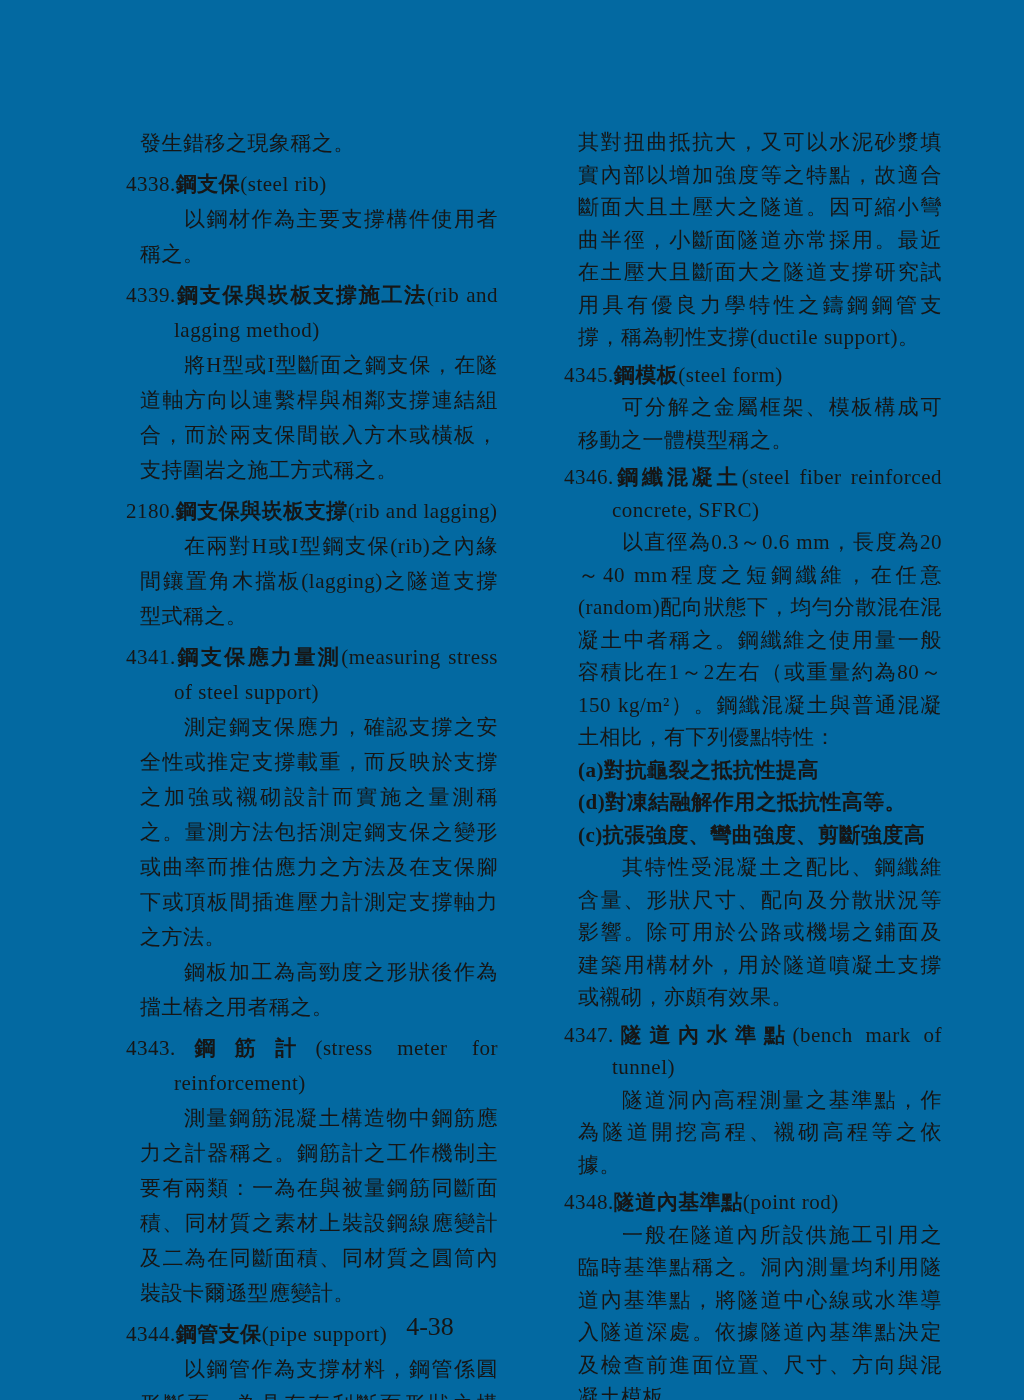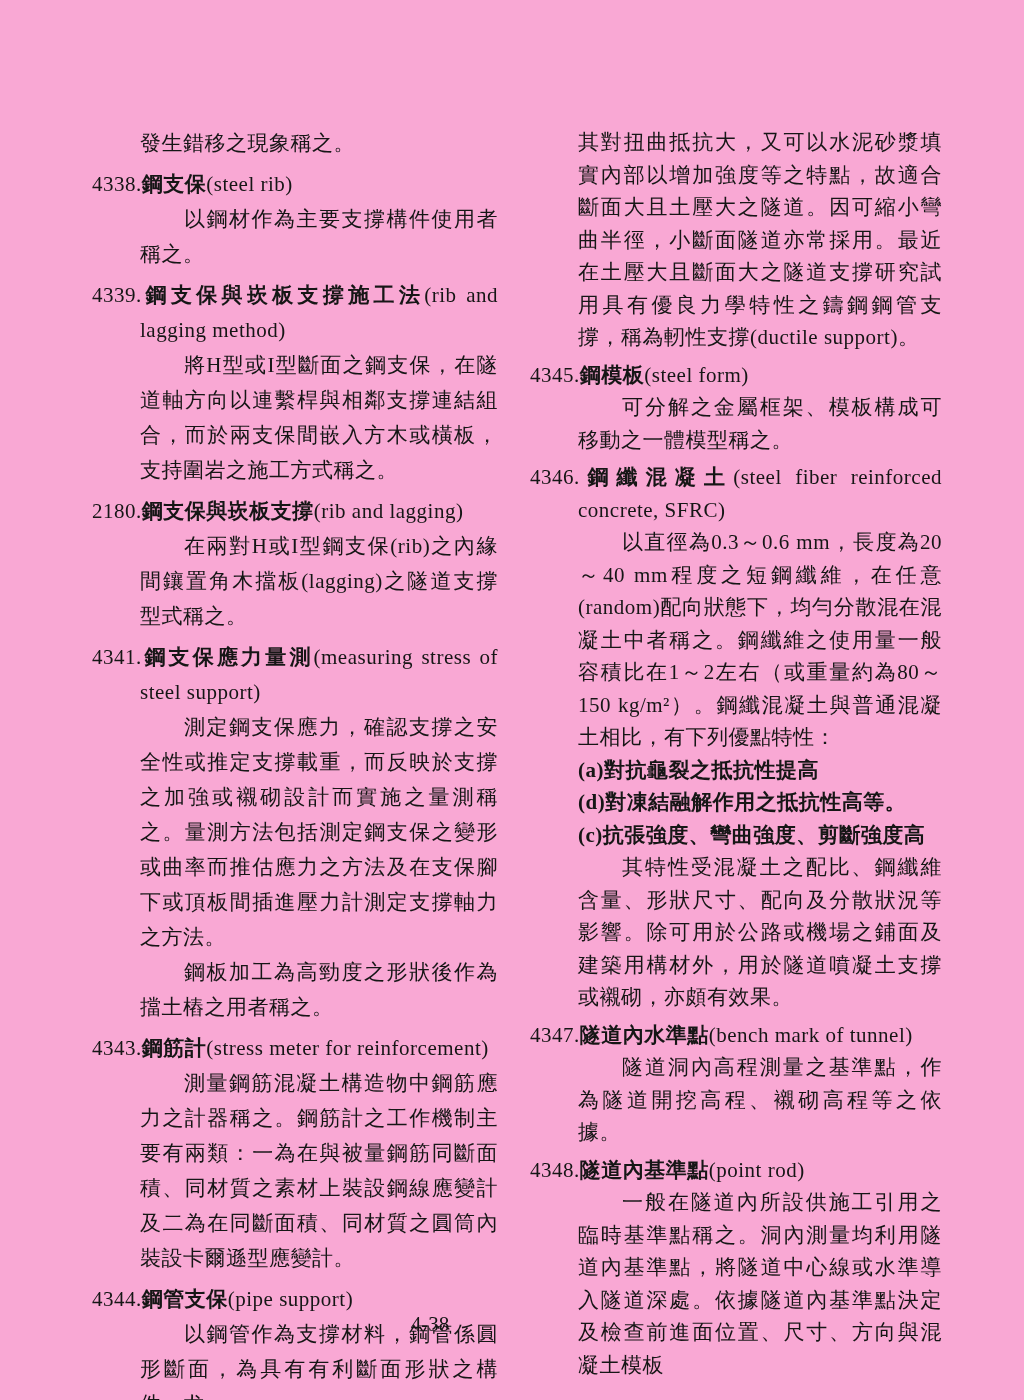--- a/index.html
+++ b/index.html
@@ -5,51 +5,51 @@
   html, body { margin: 0; padding: 0; }
   body {
     width: 1024px; height: 1400px;
     background: #ffffff;
     font-family: "Liberation Serif", "DejaVu Serif", serif;
     color: #161616;
   }
   .page {
     position: relative;
     width: 1024px; height: 1400px;
-    background: #f9a8d4;
+    background: #0369a1;
     overflow: hidden;
   }
   .col {
     position: absolute;
     top: 126px;
     text-align: justify;
     font-size: 21px;
     letter-spacing: 0.5px;
   }
   .col-left  { left: 92px;  width: 406px; line-height: 35px; }
   .col-right { left: 530px; width: 412px; line-height: 32.5px; }
   p { margin: 0; }
   
   .cont { padding-left: 48px; }
   
   .bodyp { padding-left: 48px; text-indent: 44px; }
   
-  .head { padding-left: 48px; text-indent: -48px; margin-top: 5px; }
+  .head { padding-left: 48px; text-indent: -48px; margin-top: 5px; margin-left: 34px; }
   .head .term {
     font-family: "Liberation Sans", "DejaVu Sans", sans-serif;
     font-weight: 700;
   }
   .head .num, .head .eng { font-weight: 400; }
   
   .list { padding-left: 48px; font-weight: bold; }
   .footer {
     position: absolute;
     top: 1312px; left: 0; width: 860px;
     text-align: center;
-    font-size: 21px;
+    font-size: 26px;
   }
 </style>
 </head>
 <body>
 
 <div class="page">
 
   <div class="col col-left">
     <p class="cont">發生錯移之現象稱之。</p>
 

